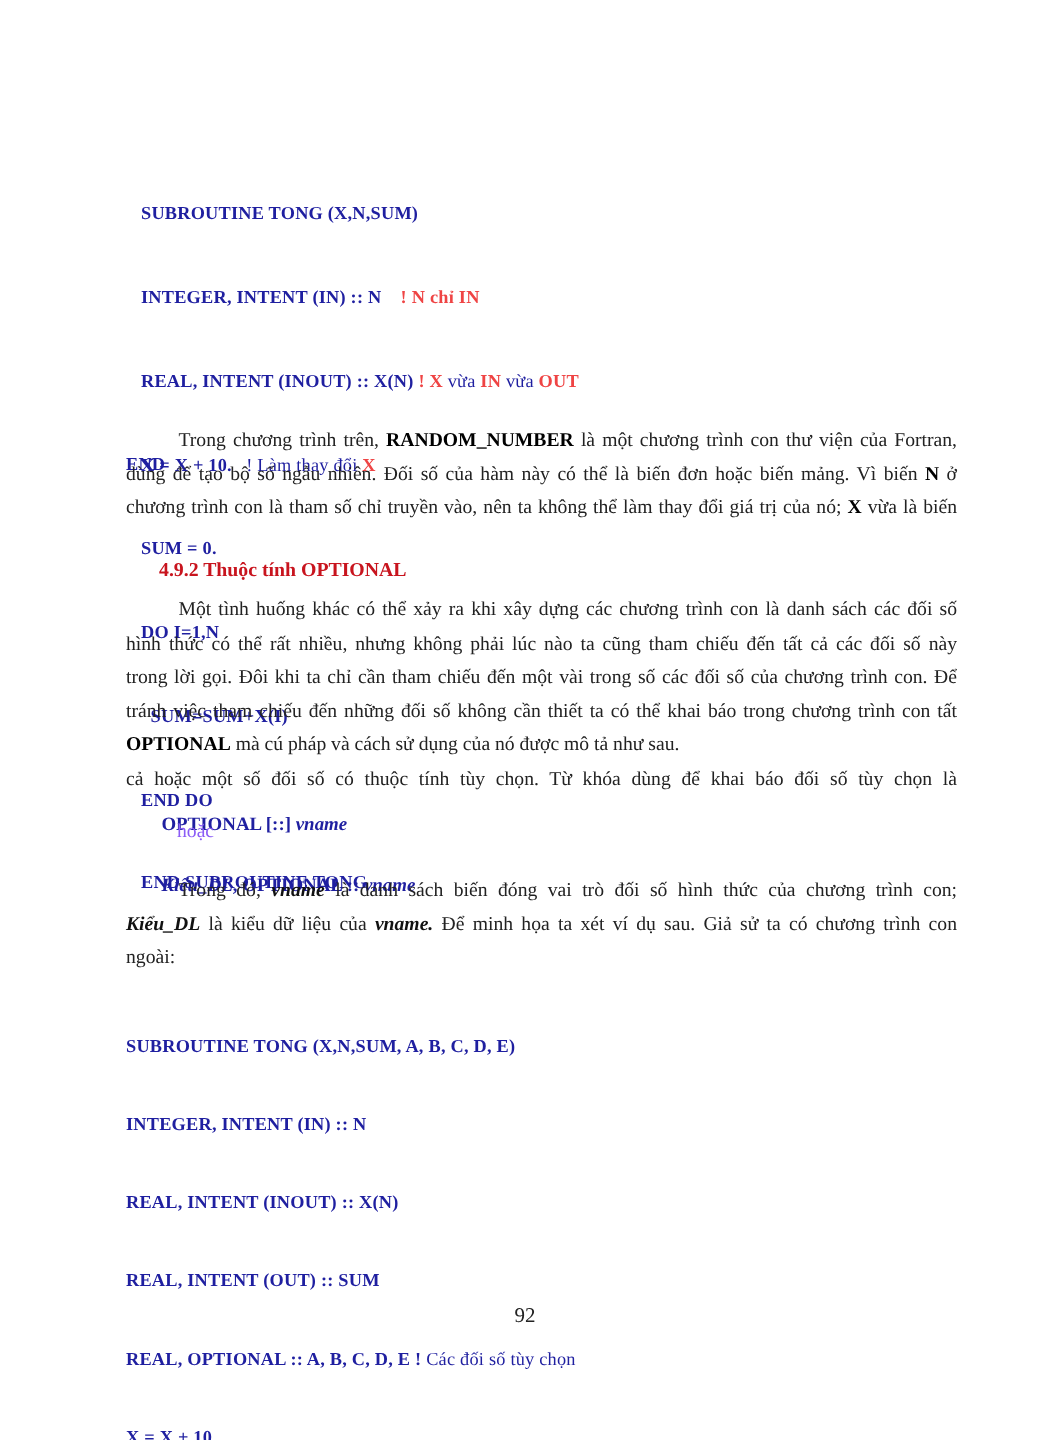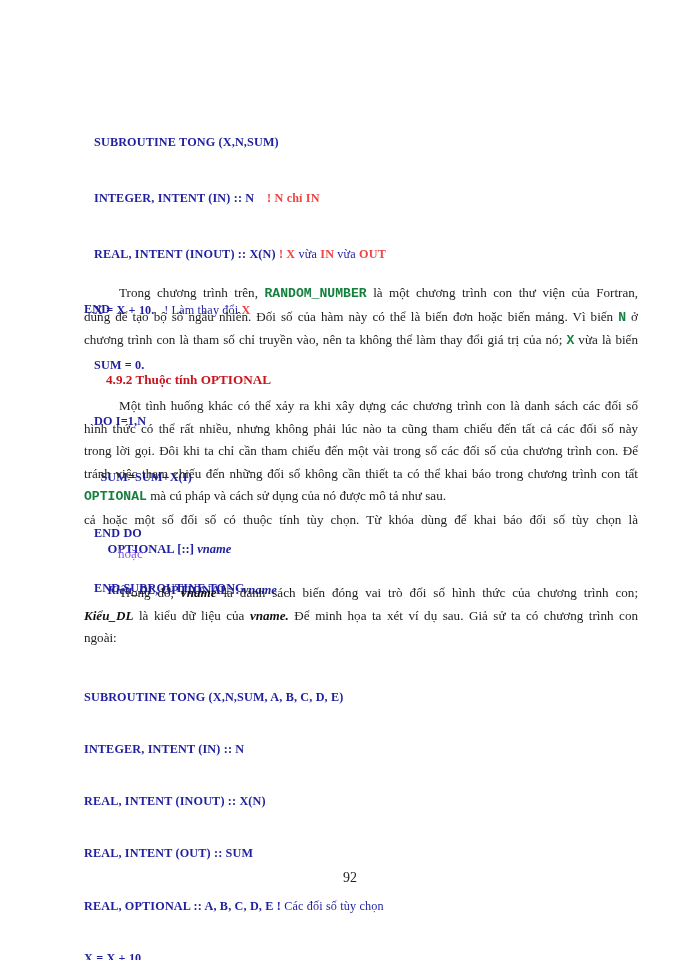--- a/index.html
+++ b/index.html
@@ -56,21 +56,21 @@
       text-align: justify;
       text-align-last: justify;
       white-space: nowrap;
     }
     .para .ln.last {
       text-align-last: left;
     }
     .para .ln.indent {
       text-indent: 35px;
     }
-    .para b { font-weight: bold; color: #15803d; font-family: Liberation Mono, monospace; }
+    .para b { font-weight: bold; color: #000000; }
     .para i.bi { font-weight: bold; font-style: italic; color: #111; }
     .heading {
       position: absolute;
       left: 106px;
       top: 372px;
       font-weight: bold;
       font-size: 13.2px;
       color: #c8141e;
     }
     .syntax {

